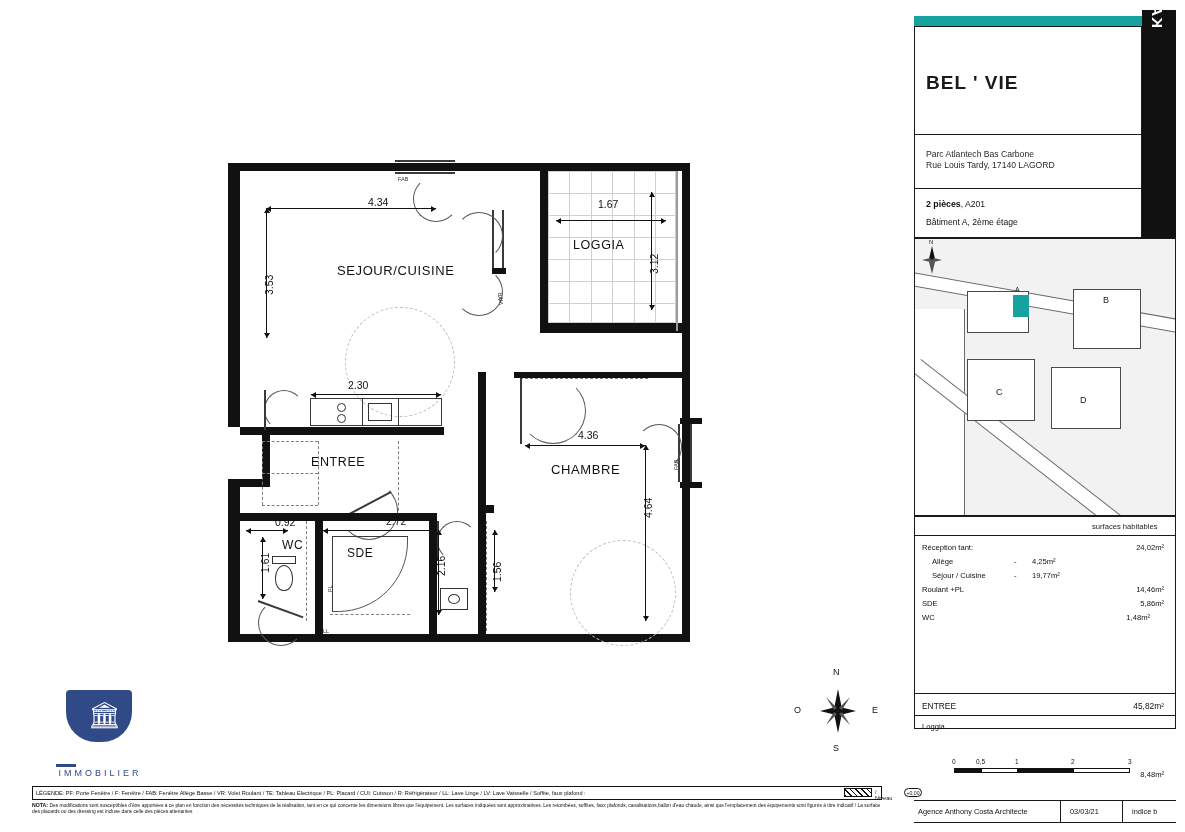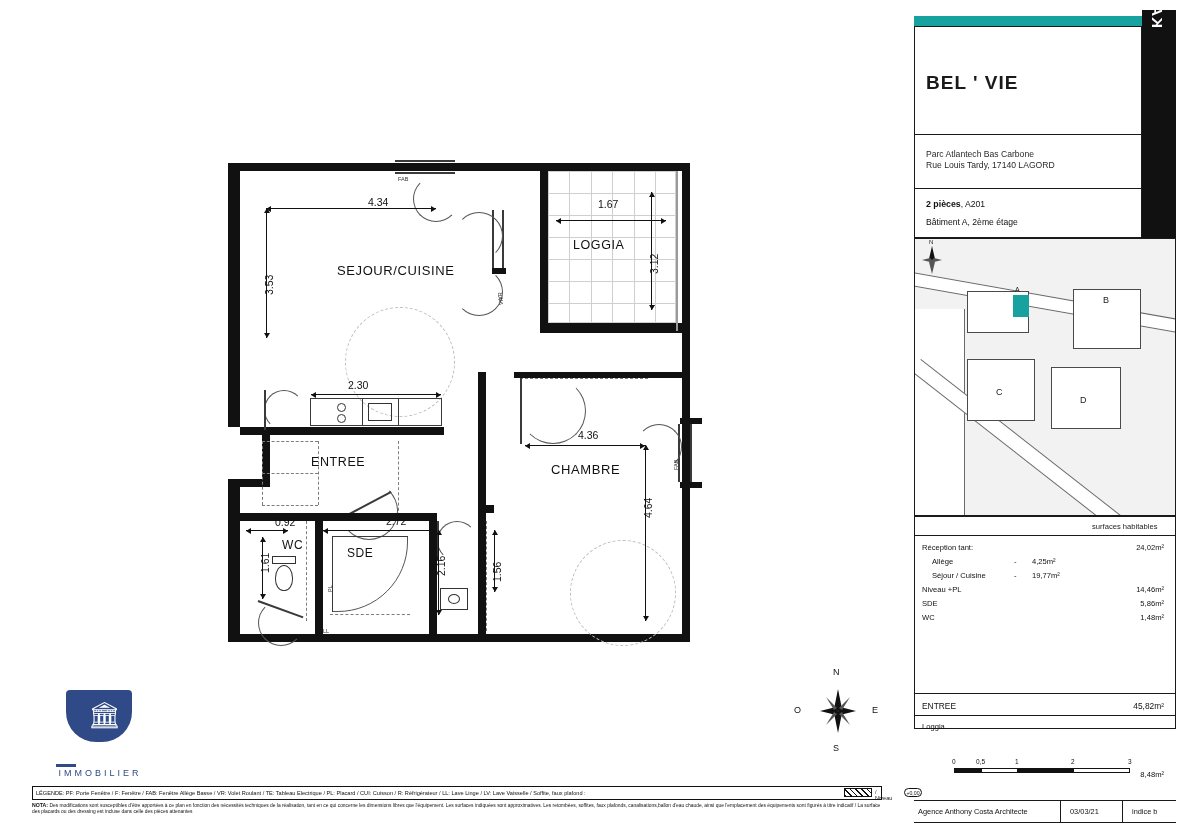--- a/index.html
+++ b/index.html
@@ -378,28 +378,28 @@
     <div class="sval" style="left:190px; top:533px; width:66px;">24,02m²</div>
 
     <div class="srow" style="left:24px; top:547px;">Allège</div>
     <div class="srow" style="left:106px; top:547px;">-</div>
     <div class="srow" style="left:124px; top:547px;">4,25m²</div>
 
     <div class="srow" style="left:24px; top:561px;">Séjour / Cuisine</div>
     <div class="srow" style="left:106px; top:561px;">-</div>
     <div class="srow" style="left:124px; top:561px;">19,77m²</div>
 
-    <div class="srow" style="left:14px; top:575px;">Niveau +PL</div>
+    <div class="srow" style="left:14px; top:575px;">Roulant +PL</div>
     <div class="sval" style="left:190px; top:575px; width:66px;">14,46m²</div>
 
     <div class="srow" style="left:14px; top:589px;">SDE</div>
     <div class="sval" style="left:190px; top:589px; width:66px;">5,86m²</div>
 
     <div class="srow" style="left:14px; top:603px;">WC</div>
-    <div class="sval" style="left:190px; top:603px; width:66px;">1,48m²</div>
+    <div class="sval" style="left:176px; top:603px; width:66px;">1,48m²</div>
 
     <div class="pline" style="left:6px; top:683px; width:262px;"></div>
     <div class="srow" style="left:14px; top:691px; font-size:8.4px;">ENTREE</div>
     <div class="sval" style="left:190px; top:691px; width:66px; font-size:8.4px;">45,82m²</div>
     <div class="pline" style="left:6px; top:705px; width:262px;"></div>
     <div class="srow" style="left:14px; top:712px;">Loggia</div>
     <div class="sval" style="left:190px; top:712px; width:66px;margin-top:48px;">8,48m²</div>
 
     <div class="sbnum" style="left:44px; top:748px;">0</div>
     <div class="sbnum" style="left:68px; top:748px;">0,5</div>

